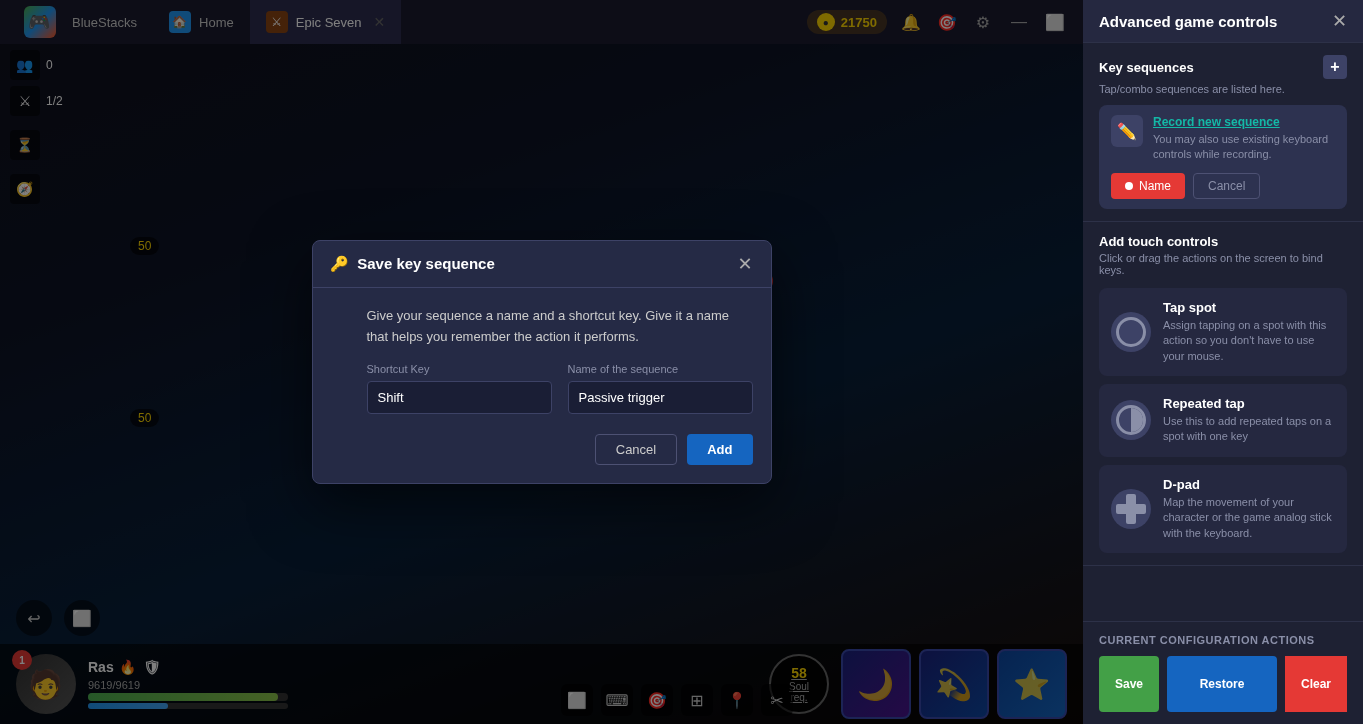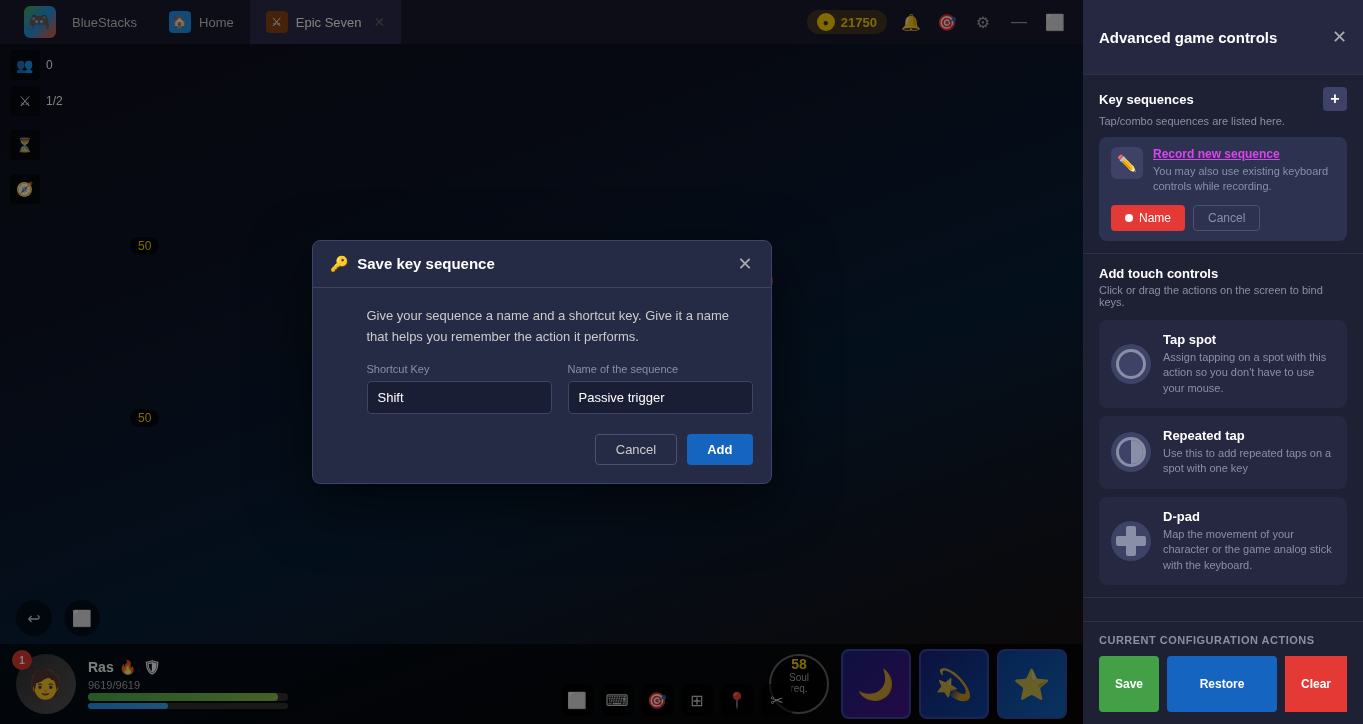--- a/index.html
+++ b/index.html
@@ -217,23 +217,25 @@
       width: 40%;
     }
     .soul-req {
       width: 60px; height: 60px;
       border-radius: 50%;
       background: rgba(0,0,0,0.7);
       border: 2px solid #666;
       display: flex;
       flex-direction: column;
       align-items: center;
+      justify-content: center;
       color: #aaa;
       font-size: 10px;
       text-align: center;
+      text-decoration: underline;
     }
     .skill-icons {
       display: flex;
       gap: 8px;
       margin-left: auto;
     }
     .skill-icon {
       width: 70px; height: 70px;
       border-radius: 8px;
       background: linear-gradient(135deg, #1a237e, #283593);
@@ -288,21 +290,21 @@
       width: 280px; height: 724px;
       background: #1e2133;
       display: flex;
       flex-direction: column;
       z-index: 20;
     }
     .panel-header {
       display: flex;
       align-items: center;
       justify-content: space-between;
-      padding: 28px 16px;
+      padding: 12px 16px;
       border-bottom: 1px solid #2d3148;
       background: #252840;
     }
     .panel-title {
       color: #fff;
       font-size: 15px;
       font-weight: 600;
     }
     .close-btn {
       color: #aaa;
@@ -354,21 +356,21 @@
       background: #3d4266;
       border-radius: 6px;
       display: flex; align-items: center; justify-content: center;
       font-size: 16px;
       flex-shrink: 0;
     }
     .record-text {
       flex: 1;
     }
     .record-link {
-      color: #d946ef;
+      color: #14b8a6;
       font-size: 12px;
       font-weight: 600;
       cursor: pointer;
       text-decoration: underline;
     }
     .record-desc {
       color: #8a8fa8;
       font-size: 11px;
       margin-top: 3px;
       line-height: 1.4;

